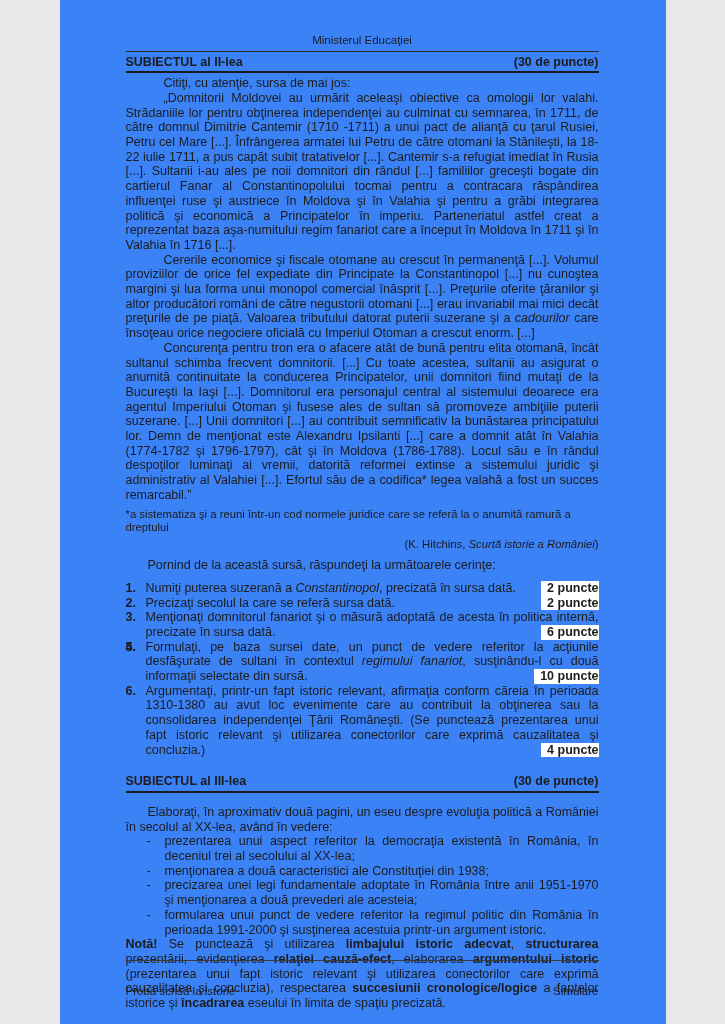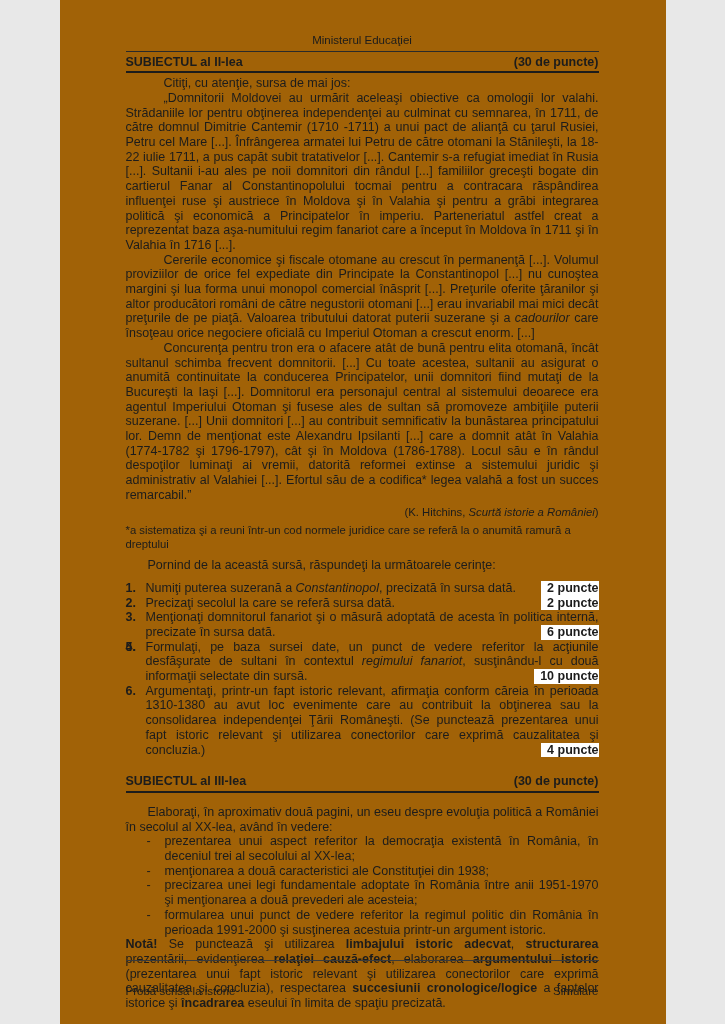--- a/index.html
+++ b/index.html
@@ -1,19 +1,19 @@
 <!DOCTYPE html>
 <html><head>
 <meta charset="utf-8">
 <style>
   html,body{margin:0;padding:0;background:#e8e8e8;}
   .page{
     position:relative;
     width:606px;height:1024px;
-    background:#a16207;
+    background:#3b82f6;
     color:#1c1c1c;
     font-family:"Liberation Sans", sans-serif;
     font-size:12.5px;
     line-height:14.7px;
     box-sizing:border-box;
     padding:34px 67px 0 66px;
     margin:0 auto;
     overflow:hidden;
   }
   .doc-header{
@@ -69,22 +69,22 @@
     <span>SUBIECTUL al II-lea</span>
     <span>(30 de puncte)</span>
   </div>
 
   <p class="p indent-lg intro">Citiţi, cu atenţie, sursa de mai jos:</p>
 
   <p class="p indent-lg"><span>„Domnitorii Moldovei au urmărit aceleaşi obiective ca omologii lor valahi. Strădaniile lor pentru obţinerea independenţei au culminat cu semnarea, în 1711, de către domnul Dimitrie Cantemir (1710 -1711) a unui pact de alianţă cu ţarul Rusiei, Petru cel Mare [...]. Înfrângerea armatei lui Petru de către otomani la Stănileşti, la 18-22 iulie 1711, a pus capăt subit tratativelor [...]. Cantemir s-a refugiat imediat în Rusia [...]. Sultanii i-au ales pe noii domnitori din rândul [...] familiilor greceşti bogate din cartierul Fanar al Constantinopolului tocmai pentru a contracara răspândirea influenţei ruse şi austriece în Moldova şi în Valahia şi pentru a grăbi integrarea politică şi economică a Principatelor în imperiu. Parteneriatul astfel creat a reprezentat baza aşa-numitului regim fanariot care a început în Moldova în 1711 şi în Valahia în 1716 [...].</span></p>
   <p class="p indent-lg"><span>Cererile economice şi fiscale otomane au crescut în permanenţă [...]. Volumul proviziilor de orice fel expediate din Principate la Constantinopol [...] nu cunoştea margini şi lua forma unui monopol comercial înăsprit [...]. Preţurile oferite ţăranilor şi altor producători români de către negustorii otomani [...] erau invariabil mai mici decât preţurile de pe piaţă. Valoarea tributului datorat puterii suzerane şi a </span><span style="font-style: italic;">cadourilor</span><span> care însoţeau orice negociere oficială cu Imperiul Otoman a crescut enorm. [...]</span></p>
   <p class="p indent-lg"><span>Concurenţa pentru tron era o afacere atât de bună pentru elita otomană, încât sultanul schimba frecvent domnitorii. [...] Cu toate acestea, sultanii au asigurat o anumită continuitate la conducerea Principatelor, unii domnitori fiind mutaţi de la Bucureşti la Iaşi [...]. Domnitorul era personajul central al sistemului deoarece era agentul Imperiului Otoman şi fusese ales de sultan să promoveze ambiţiile puterii suzerane. [...] Unii domnitori [...] au contribuit semnificativ la bunăstarea principatului lor. Demn de menţionat este Alexandru Ipsilanti [...] care a domnit atât în Valahia (1774-1782 şi 1796-1797), cât şi în Moldova (1786-1788). Locul său e în rândul despoţilor luminaţi ai vremii, datorită reformei extinse a sistemului juridic şi administrativ al Valahiei [...]. Efortul său de a codifica* legea valahă a fost un succes remarcabil.”</span></p>
 
+  <p class="p footnote">*a sistematiza şi a reuni într-un cod normele juridice care se referă la o anumită ramură a dreptului</p>
   <p class="p attribution"><span>(K. Hitchins, </span><span style="font-style: italic;">Scurtă istorie a României</span><span>)</span></p>
-  <p class="p footnote">*a sistematiza şi a reuni într-un cod normele juridice care se referă la o anumită ramură a dreptului</p>
 
   <p class="p indent-sm prompt">Pornind de la această sursă, răspundeţi la următoarele cerinţe:</p>
 
   <div class="questions">
     <div class="q">
       <span class="q-num">1.</span><span class="q-text"><span>Numiţi puterea suzerană a </span><span style="font-style: italic;">Constantinopol</span><span>, precizată în sursa dată.</span></span>
       <span class="q-points">2 puncte</span>
     </div>
     <div class="q">
       <span class="q-num">2.</span><span class="q-text"><span>Precizaţi secolul la care se referă sursa dată.</span></span>

